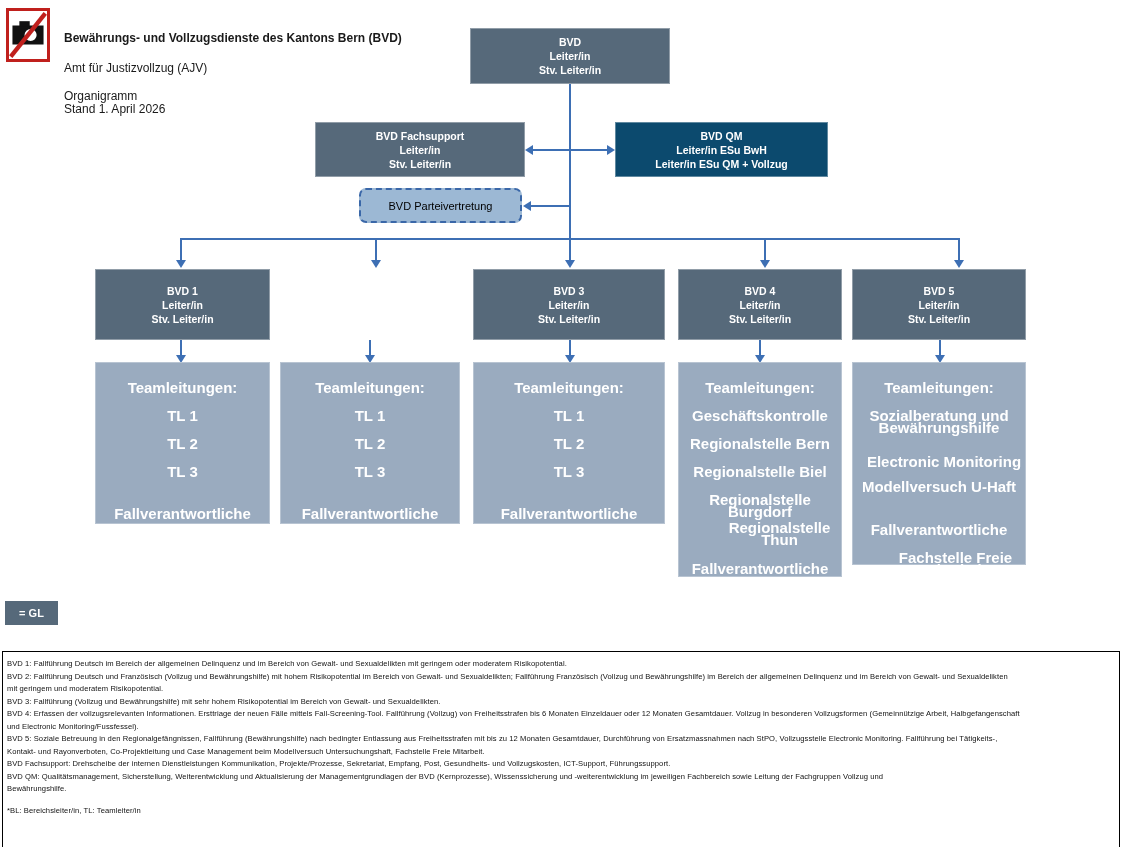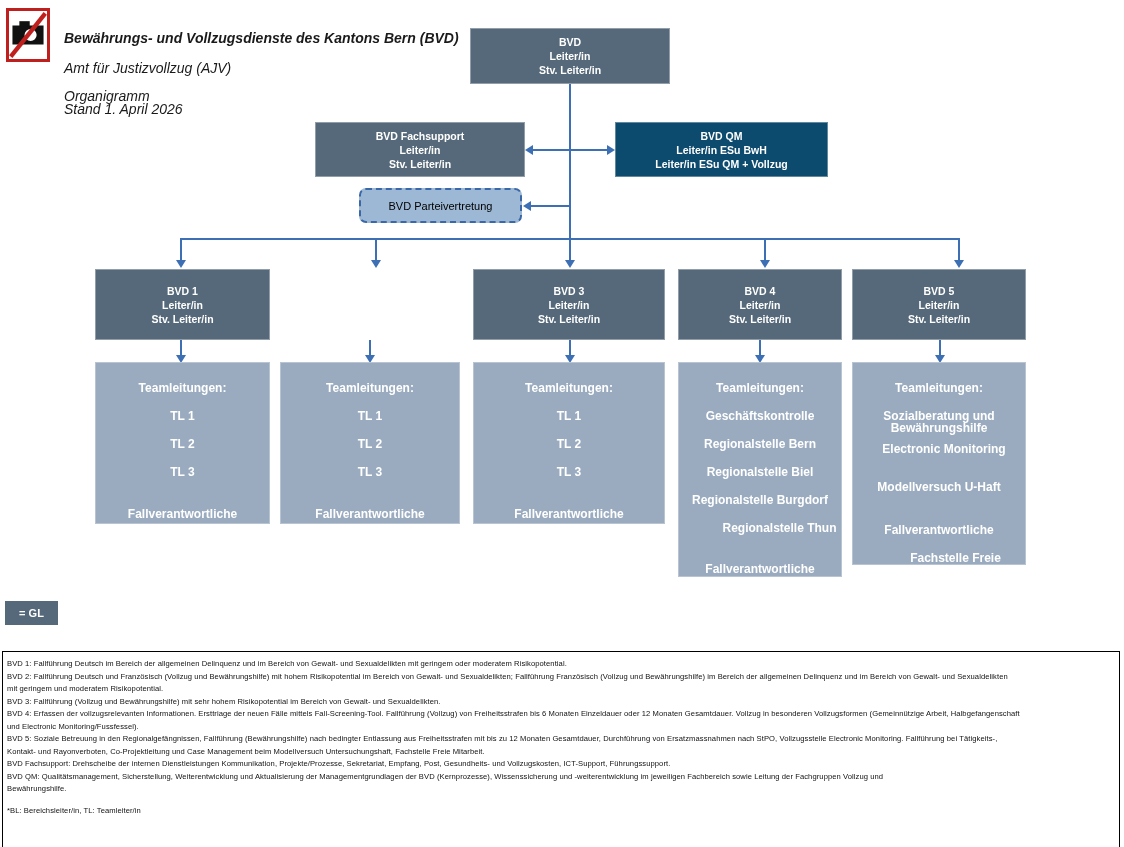--- a/index.html
+++ b/index.html
@@ -14,21 +14,21 @@
   }
   #canvas { position:absolute; left:0; top:0; width:1124px; height:847px; }
 
   
   .nocam {
     position:absolute; left:6px; top:8px; width:44px; height:54px;
     border:3px solid #c0201d; background:#fff;
   }
   .nocam svg { display:block; width:100%; height:100%; }
 
-  .hdr-line { position:absolute; font-size:14px; color:#1a1a1a; white-space:nowrap; line-height:14px;font-style:italic; }
+  .hdr-line { position:absolute; font-size:12px; color:#1a1a1a; white-space:nowrap; line-height:14px; }
   .hdr-bold { font-weight:bold; }
 
   
   .box {
     position:absolute;
     display:flex; flex-direction:column;
     align-items:center; justify-content:center;
     text-align:center;
     color:#ffffff;
     font-weight:bold;
@@ -50,21 +50,21 @@
     font-size:11px;
     display:flex; align-items:center; justify-content:center;
   }
 
   
   .tl {
     position:absolute;
     background:#9aabbf;
     color:#fff;
     font-weight:bold;
-    font-size:12px;
+    font-size:15px;
     line-height:12px;
     text-align:center;
     border:1px solid rgba(255,255,255,0.3);
   }
   .tl .item { position:absolute; left:0; right:0; }
 
   
   .ln-v, .ln-h { position:absolute; background:#3d6fb4; }
   .ln-v { width:1.6px; }
   .ln-h { height:1.6px; }
@@ -220,21 +220,21 @@
     <span class="item" style="top:75px;">Regionalstelle Bern</span>
     <span class="item" style="top:103px;">Regionalstelle Biel</span>
     <span class="item" style="top:131px;">Regionalstelle Burgdorf</span>
     <span class="item" style="top:159px;padding-left:39px;">Regionalstelle Thun</span>
     <span class="item" style="top:200px;">Fallverantwortliche</span>
   </div>
 
   <div class="tl" style="left:852px; top:362px; width:174px; height:203px;">
     <span class="item" style="top:19px;">Teamleitungen:</span>
     <span class="item" style="top:47px;">Sozialberatung und Bewährungshilfe</span>
-    <span class="item" style="top:80px;padding-left:10px;">Electronic Monitoring</span>
+    <span class="item" style="top:93px;padding-left:10px;">Electronic Monitoring</span>
     <span class="item" style="top:118px;">Modellversuch U-Haft</span>
     <span class="item" style="top:161px;">Fallverantwortliche</span>
     <span class="item" style="top:189px;margin-left:33px;">Fachstelle Freie Mitarbeit</span>
   </div>
 
   <div class="legend">
     <span>= GL</span>
   </div>
 
   <div class="notes">

